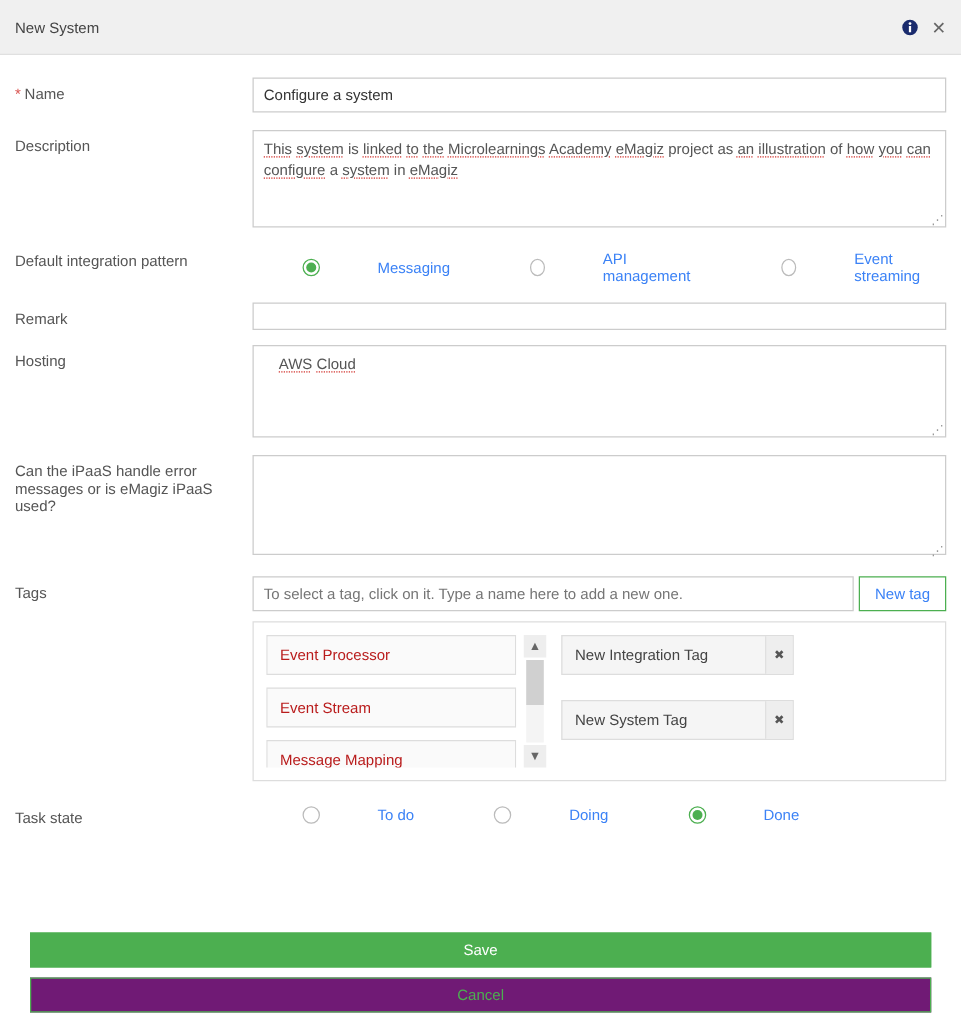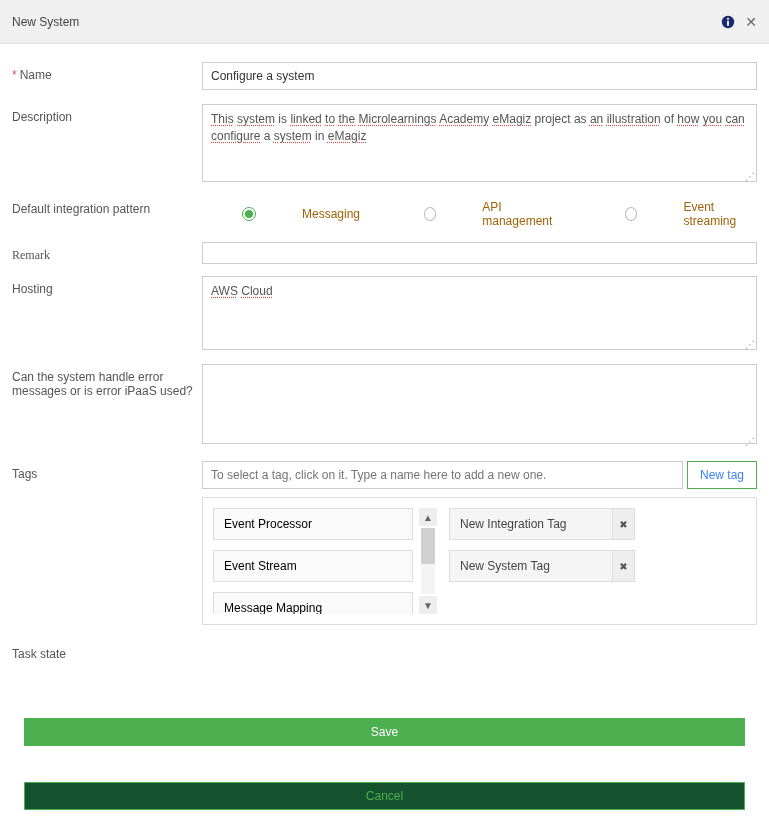--- a/index.html
+++ b/index.html
@@ -59,21 +59,21 @@
 .radio-row { display: flex; gap: 24px; align-items: center; padding-top: 4px; }
 .radio { display: flex; align-items: center; gap: 6px; cursor: pointer; }
 .radio .dot {
   width: 14px; height: 14px; border: 1px solid #bbb; border-radius: 50%;
   display: inline-flex; align-items: center; justify-content: center;
 }
 .radio.selected .dot { border-color: #4CAF50; }
 .radio.selected .dot::after {
   content: ""; width: 8px; height: 8px; background: #4CAF50; border-radius: 50%;
 }
-.radio span { color: #a16207; margin-left: 40px; }
+.radio span { color: #3b82f6; margin-left: 40px; }
 .remark-input { height: 22px; padding: 3px 8px; }
 .spell-ul { text-decoration: underline; text-decoration-style: dotted; text-decoration-color: #d9534f; text-underline-offset: 2px; color:#555; }
 .desc-text { color: #555; line-height: 1.4; }
 .tags-search-row { display: flex; gap: 4px; }
 .tags-search {
   flex: 1; border: 1px solid #ccc; padding: 6px 8px; color: #888; font-size: 12px;
 }
 .new-tag-btn {
   border: 1px solid #4CAF50; color: #3b82f6; background: #fff;
   padding: 6px 12px; cursor: pointer; font-size: 12px;
@@ -81,59 +81,59 @@
 .tags-panel {
   border: 1px solid #ddd; margin-top: 8px; padding: 10px;
   display: flex; gap: 6px; height: 128px;
 }
 .tags-left {
   flex: 0 0 200px; display: flex; flex-direction: column; gap: 10px;
   overflow: hidden;
 }
 .tag-item {
   border: 1px solid #ddd; background: #fafafa; padding: 8px 10px;
-  font-size: 12px; color: #000000; cursor: pointer;
+  font-size: 12px; color: #b91c1c; cursor: pointer;
 }
 .scroll-col { width: 18px; display: flex; flex-direction: column; align-items: center; }
 .scroll-arrow {
   width: 18px; height: 18px; background: #eee; display: flex;
   align-items: center; justify-content: center; font-size: 10px; color: #666;
   cursor: pointer;
 }
 .scroll-track {
   flex: 1; width: 14px; background: #f4f4f4; margin: 2px 0; position: relative;
 }
 .scroll-thumb {
   position: absolute; top: 0; left: 0; right: 0; height: 55%;
   background: #d0d0d0;
 }
 .tags-right {
-  flex: 1; display: flex; flex-direction: column; gap: 10px; padding-left: 6px;
+  flex: 1; display: flex; flex-direction: column; gap: 20px; padding-left: 6px;
 }
 .selected-tag {
   border: 1px solid #ddd; background: #f5f5f5; padding: 0;
   display: flex; align-items: stretch; font-size: 12px; color: #444;
   width: 186px;
 }
 .selected-tag .lbl { flex: 1; padding: 8px 10px; }
 .selected-tag .remove {
   width: 22px; display: flex; align-items: center; justify-content: center;
   border-left: 1px solid #e0e0e0; background: #eee; cursor: pointer; font-size: 10px; color: #555;
 }
 .footer {
   position: absolute; left: 0; right: 0; bottom: 0;
   padding: 10px 24px; display: flex; gap: 8px; flex-direction: column;
 }
 .btn-save {
   background: #4CAF50; color: #fff; border: 1px solid #4CAF50;
   padding: 6px 14px; cursor: pointer; font-size: 12px;
 }
 .btn-cancel {
-  background: #14532d; color: #4CAF50; border: 1px solid #4CAF50;
-  padding: 6px 14px; cursor: pointer; font-size: 12px; margin-top: 28px;
+  background: #701a75; color: #4CAF50; border: 1px solid #4CAF50;
+  padding: 6px 14px; cursor: pointer; font-size: 12px;
 }
 .taskstate-row { margin-top: 16px; }
 </style>
 </head>
 <body>
 
 <div class="titlebar">
   <span class="title">New System</span>
   <div class="icons">
     <span class="info-icon">
@@ -181,41 +181,41 @@
             <span>API management</span>
           </label>
         <label class="radio">
             <span class="dot"></span>
             <span>Event streaming</span>
           </label>
       </div>
     </div>
   </div>
 
-  <div class="row" style="margin-bottom:12px;font-family:Liberation Serif, serif;">
+  <div class="row" style="margin-bottom:12px;">
     <div class="label-col">Remark</div>
     <div class="input-col">
       <input type="text" class="remark-input" value="" style="">
     </div>
   </div>
 
   <div class="row">
     <div class="label-col">Hosting</div>
     <div class="input-col">
       <div class="ta-wrap">
-        <div contenteditable="true" style="border: 1px solid rgb(204, 204, 204); padding: 6px 8px; min-height: 74px;" class="desc-text">
+        <div contenteditable="true" style="border: 1px solid rgb(204, 204, 204); padding: 6px 20px; min-height: 74px;" class="desc-text">
           <span class="spell-ul">AWS</span> <span class="spell-ul">Cloud</span>
         </div>
         <div class="resize-handle"></div>
       </div>
     </div>
   </div>
 
   <div class="row">
-    <div class="label-col">Can the system handle error messages or is error iPaaS used?</div>
+    <div class="label-col">Can the iPaaS handle error messages or is eMagiz iPaaS used?</div>
     <div class="input-col">
       <div class="ta-wrap">
         <textarea style="min-height: 80px;" value=""></textarea>
         <div class="resize-handle"></div>
       </div>
     </div>
   </div>
 
   <div class="row" style="margin-bottom:6px;">
     <div class="label-col">Tags</div>
@@ -246,20 +246,36 @@
             <span class="lbl">New System Tag</span>
             <span class="remove">✖</span>
           </div>
         </div>
       </div>
     </div>
   </div>
 
   <div class="row taskstate-row">
     <div class="label-col">Task state</div>
+    <div class="input-col">
+      <div class="radio-row">
+        <label class="radio">
+            <span class="dot"></span>
+            <span>To do</span>
+          </label>
+        <label class="radio">
+            <span class="dot"></span>
+            <span>Doing</span>
+          </label>
+        <label class="radio selected">
+            <span class="dot"></span>
+            <span>Done</span>
+          </label>
+      </div>
+    </div>
   </div>
 
 </div>
 
 <div class="footer">
   <button class="btn-save">Save</button>
   <button class="btn-cancel">Cancel</button>
 </div>
 
 </body></html>

